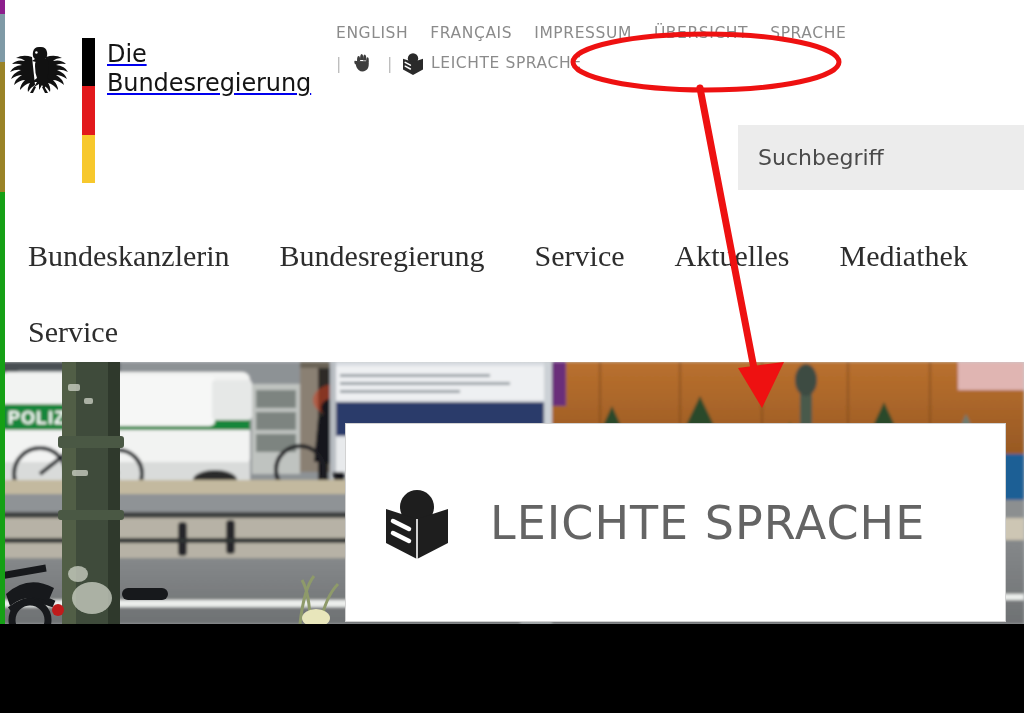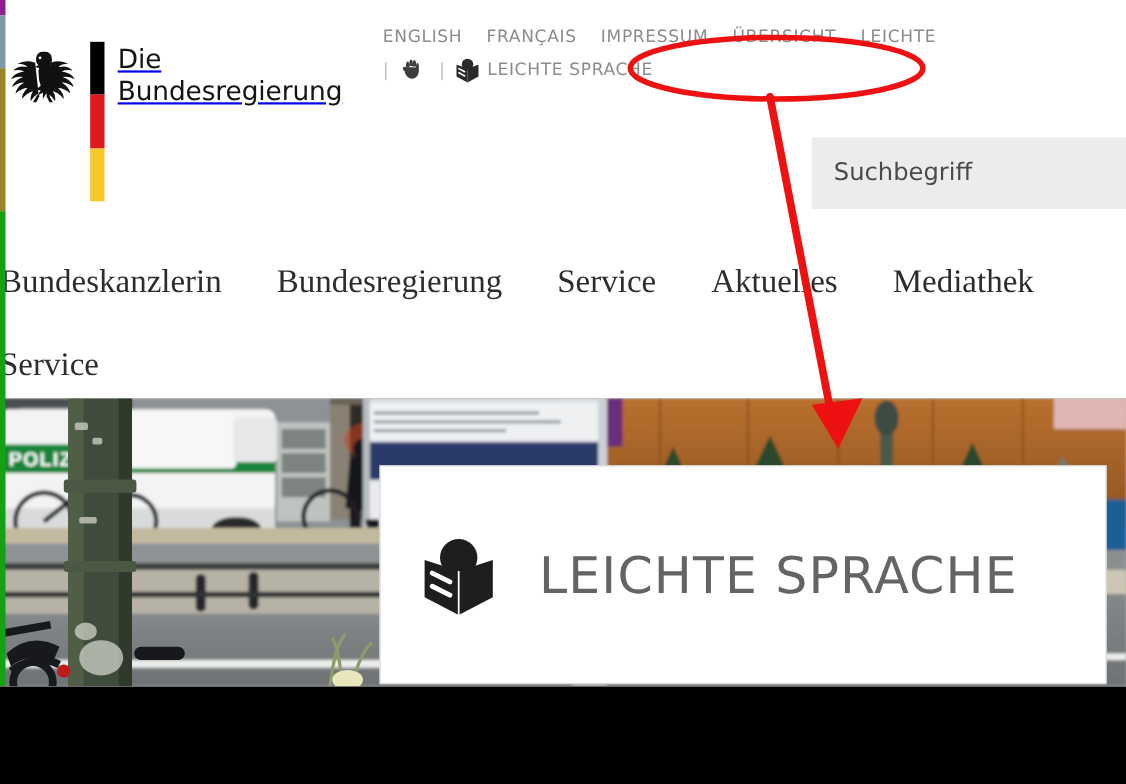--- a/index.html
+++ b/index.html
@@ -88,21 +88,21 @@
     line-height: 1.22;
     color: #141414;
     letter-spacing: -0.1px;
     padding-top: 2px;
     font-weight: 400;
   }
 
   
   #meta-nav {
     position: absolute;
-    left: 348px;
+    left: 336px;
     top: 18px;
     width: 672px;
     color: #8b8b8b;
     font-family: "DejaVu Sans", sans-serif;
     font-size: 15.5px;
     letter-spacing: 0.6px;
   }
   .meta-row {
     display: flex;
     align-items: center;
@@ -149,20 +149,21 @@
     color: #4a4a4a;
   }
   #search-input::placeholder { color:#4a4a4a; opacity:1; }
 
   
   #main-nav {
     position: absolute;
     left: 0;
     top: 218px;
     width: 1024px;
+    padding-left: 28px;
     padding-right: 10px;
     display: flex;
     flex-wrap: wrap;
     align-items: baseline;
     column-gap: 50px;
     row-gap: 0px;
   }
   .nav-item {
     font-family: "Liberation Serif", serif;
     font-size: 30px;
@@ -455,21 +456,21 @@
           <span>Bundesregierung</span>
         </span>
       </a>
 
       <nav id="meta-nav">
         <div class="meta-row row1">
           <a class="meta-link" href="#">ENGLISH</a>
           <a class="meta-link" href="#">FRANÇAIS</a>
           <a class="meta-link" href="#">IMPRESSUM</a>
           <a class="meta-link" href="#">ÜBERSICHT</a>
-          <a class="meta-link" href="#">LEICHTE</a>
+          <a class="meta-link" href="#">SPRACHE</a>
         </div>
 
         <div class="meta-row row2">
           <span class="meta-sep">|</span>
 
           <a class="meta-link meta-item" href="#">
             <span class="meta-icon">
               <svg viewBox="0 0 22 22" aria-hidden="true">
                 <g fill="#3d3d3d">
                   <path d="M6 9 q0 -5 1.6 -5 q1.6 0 1.6 5 z"></path>

